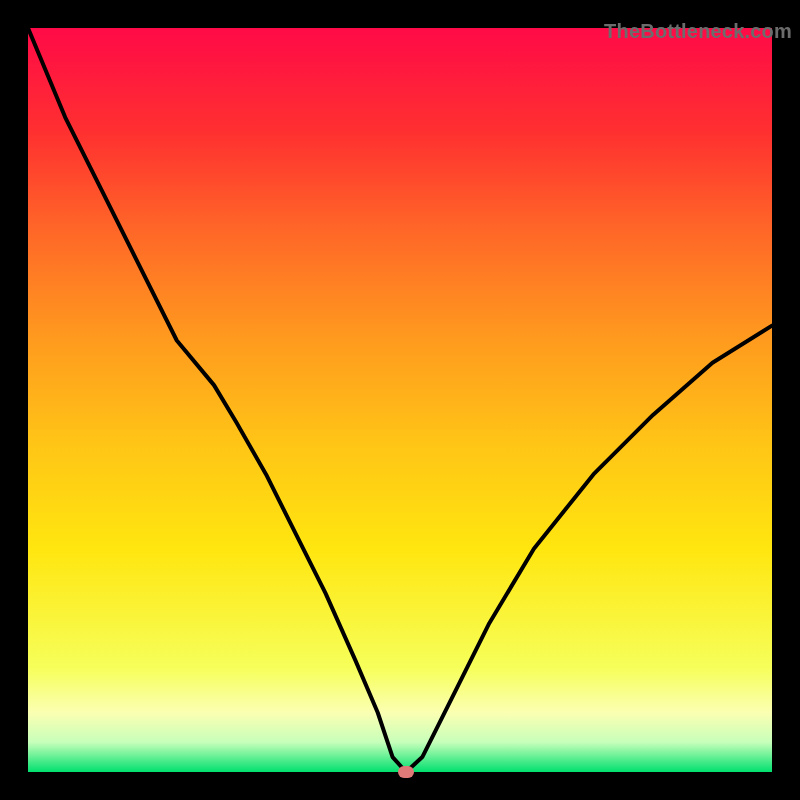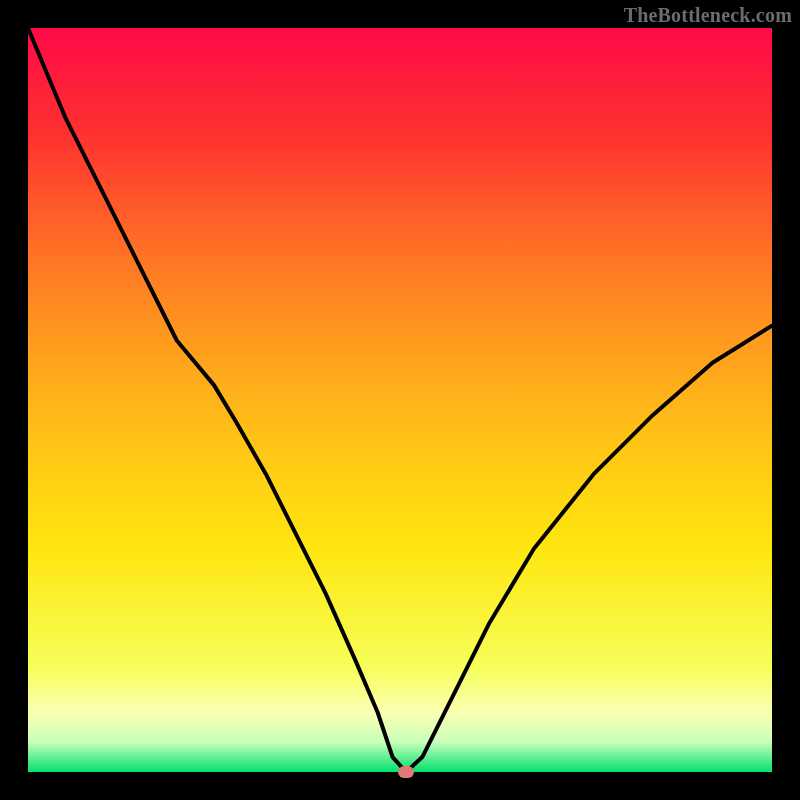--- a/index.html
+++ b/index.html
@@ -13,23 +13,23 @@
   .wrap {
     position: relative;
     width: 800px;
     height: 800px;
   }
   svg {
     display: block;
   }
   .watermark {
     position: absolute;
-    top: 4px;
+    top: 20px;
     right: 8px;
-    font-family: Liberation Serif, serif;
+    font-family: Liberation Sans, sans-serif;
     font-size: 20px;
     font-weight: 600;
     color: #6c6c6c;
     letter-spacing: 0.2px;
   }
   .marker {
     position: absolute;
     width: 16px;
     height: 12px;
     border-radius: 6px;

